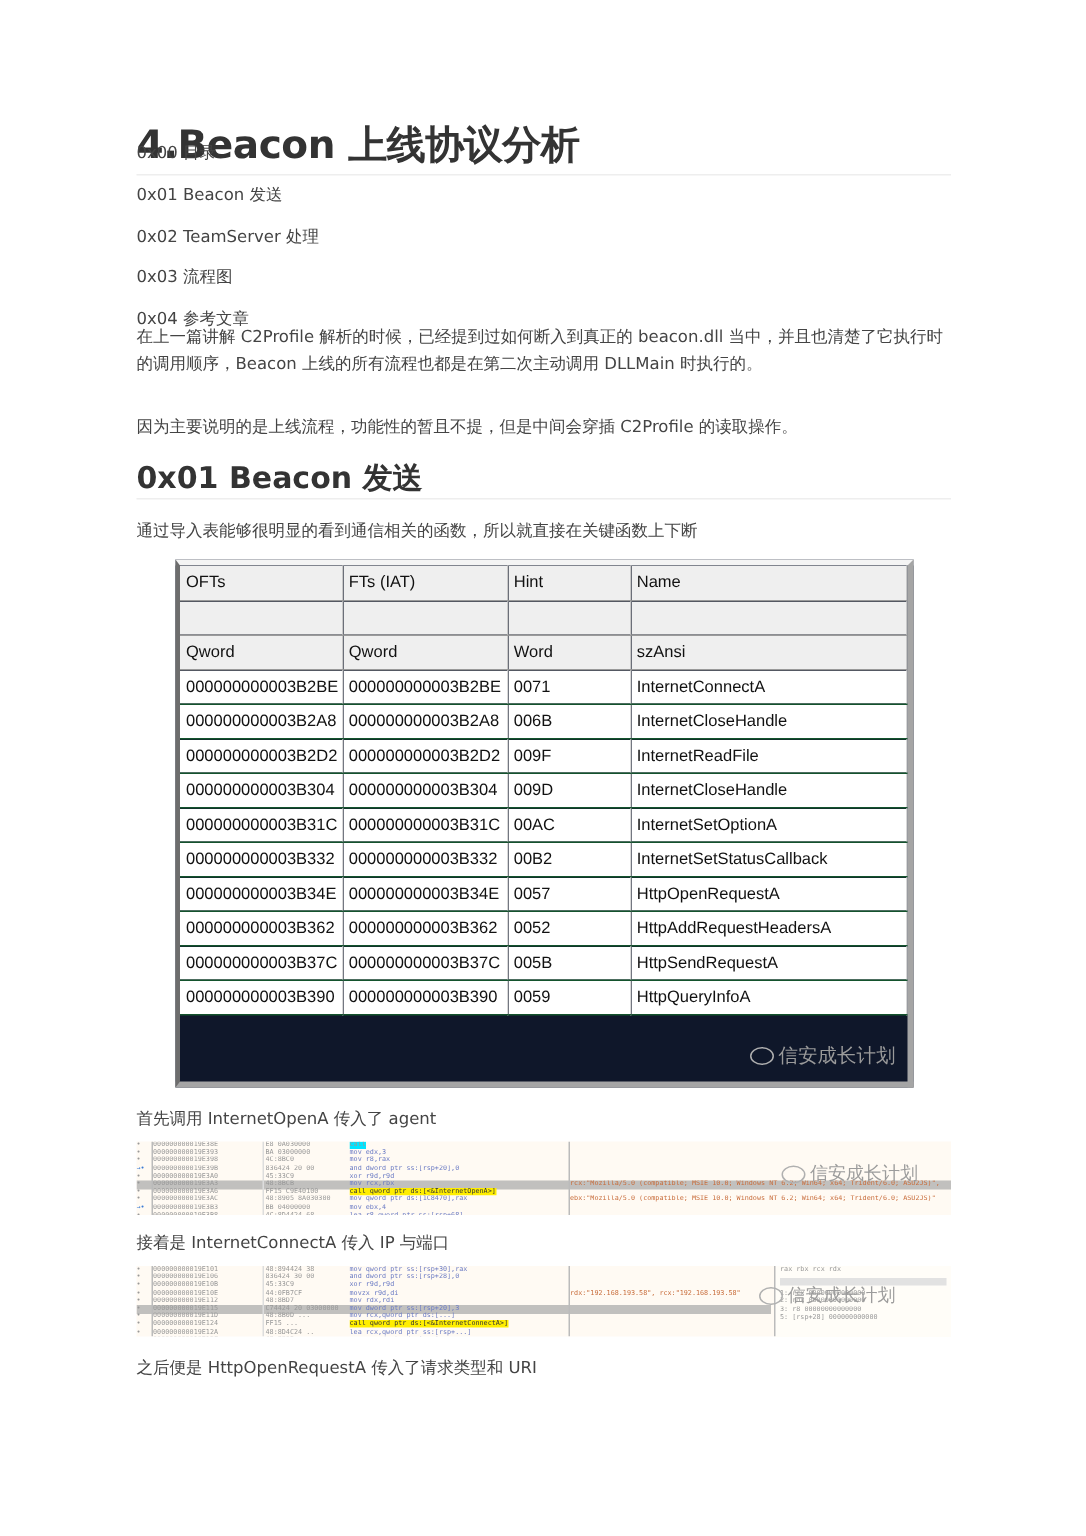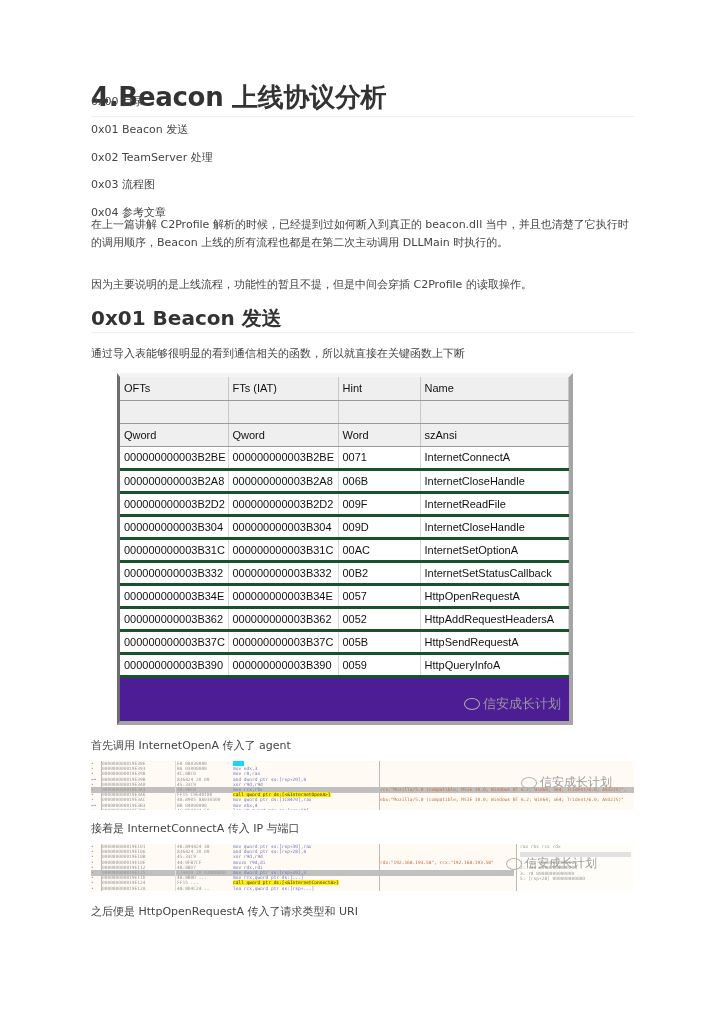--- a/index.html
+++ b/index.html
@@ -6,23 +6,23 @@
   html, body { width: 724px; height: 1024px; background: #ffffff; overflow: hidden; }
   body { font-family: "DejaVu Sans", "Liberation Sans", sans-serif; color: #333333; position: relative; }
   .page { position: absolute; left: 91px; top: 0; width: 543px; }
 
   .h1 { position: absolute; left: 0; top: 44px; width: 543px; font-size: 26px; font-weight: bold; color: #333; line-height: 34px; padding-bottom: 2px; border-bottom: 1px solid #eeeeee; white-space: nowrap; letter-spacing: -0.3px; margin-top: 36px; }
   .toc-item { position: absolute; left: 0; font-size: 11px; color: #444; line-height: 14px; white-space: nowrap; }
   .para { position: absolute; left: 0; width: 543px; font-size: 11px; color: #444; line-height: 18px; }
   .h2 { position: absolute; left: 0; top: 304px; width: 543px; font-size: 20px; font-weight: bold; color: #333; line-height: 28px; border-bottom: 1px solid #eeeeee; white-space: nowrap; }
 
   
-  .imp-wrap { position: absolute; left: 26px; top: 373px; width: 456px; height: 352px; background: #4c1d95; border-left: 3px solid #6d6d6d; border-right: 4px solid #a5a5a5; border-bottom: 4px solid #a5a5a5; border-top: 4px solid #f4f4f4; }
+  .imp-wrap { position: absolute; left: 26px; top: 373px; width: 492px; height: 352px; background: #0f172a; border-left: 3px solid #6d6d6d; border-right: 4px solid #a5a5a5; border-bottom: 4px solid #a5a5a5; border-top: 4px solid #f4f4f4; }
   .imp-table { border-collapse: collapse; width: 100%; table-layout: fixed; font-family: "Liberation Sans", sans-serif; font-size: 11px; color: #111; }
-  .imp-table td { height: 23px; padding: 0 4px; border-right: 1px solid #d8d8d8; border-bottom: 3px solid #14532d; white-space: nowrap; overflow: hidden; }
+  .imp-table td { height: 23px; padding: 0 4px; border-right: 1px solid #d8d8d8; border-bottom: 1px solid #14532d; white-space: nowrap; overflow: hidden; }
   .imp-table tr.hdr td { background: #efefef; border-bottom: 1px solid #9a9a9a; border-right: 1px solid #c8c8c8; }
   .imp-table tr.row td { background: #ffffff; }
   .imp-table col.c1 { width: 108px; } .imp-table col.c2 { width: 110px; } .imp-table col.c3 { width: 82px; }
   .watermark { position: absolute; right: 8px; bottom: 8px; font-size: 13px; color: #9a9a9a; white-space: nowrap; display: flex; align-items: center; gap: 3px; }
   .wm-bubble { width: 16px; height: 12px; border: 1px solid #b0b0b0; border-radius: 50%; display: inline-block; }
 
   
   .dbg { position: absolute; left: 0; width: 543px; background: #fffaf3; overflow: hidden; font-family: "DejaVu Sans Mono", monospace; font-size: 4.5px; line-height: 5.2px; color: #999; }
   .dbg .gutter { position: absolute; left: 0; top: 0; bottom: 0; width: 10px; }
   .dbg .addr-col { position: absolute; left: 10px; top: 0; bottom: 0; width: 75px; border-left: 1px solid #bbb; border-right: 1px solid #ddd; }

